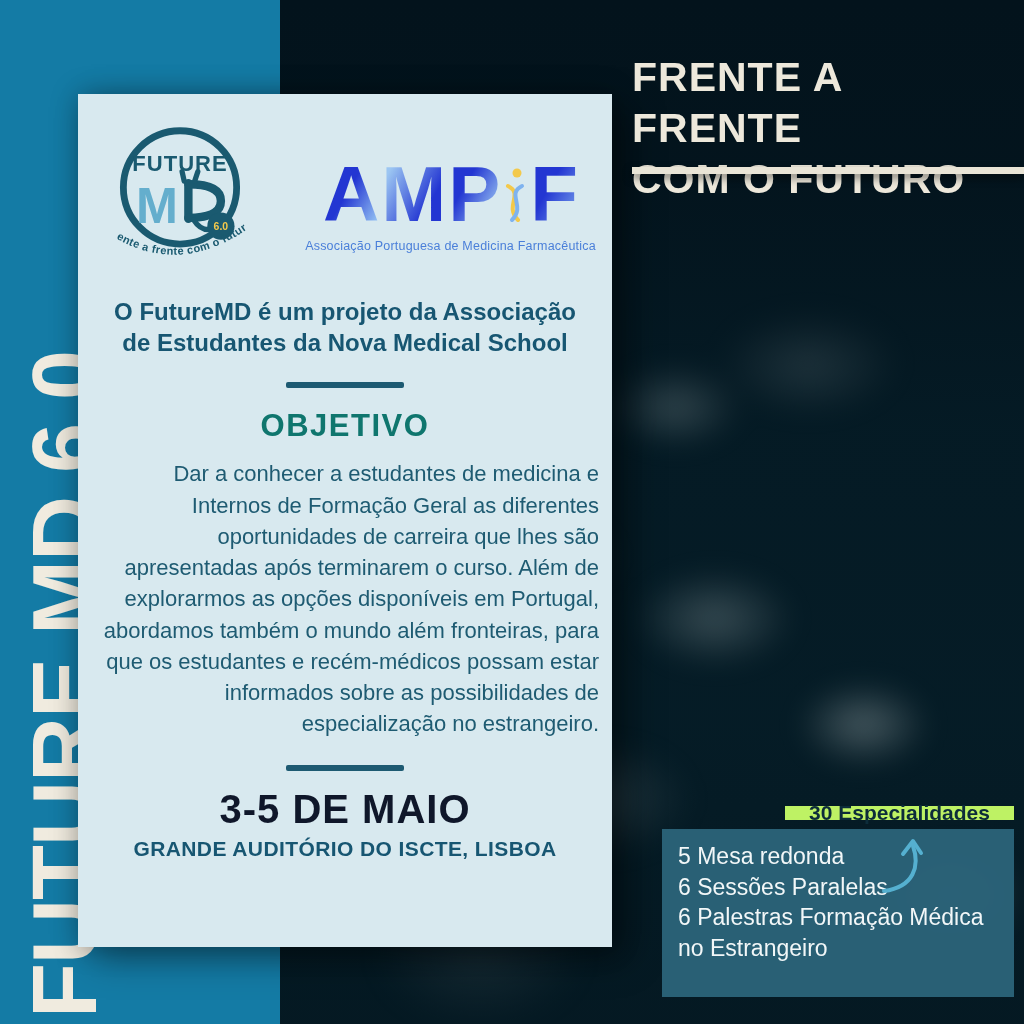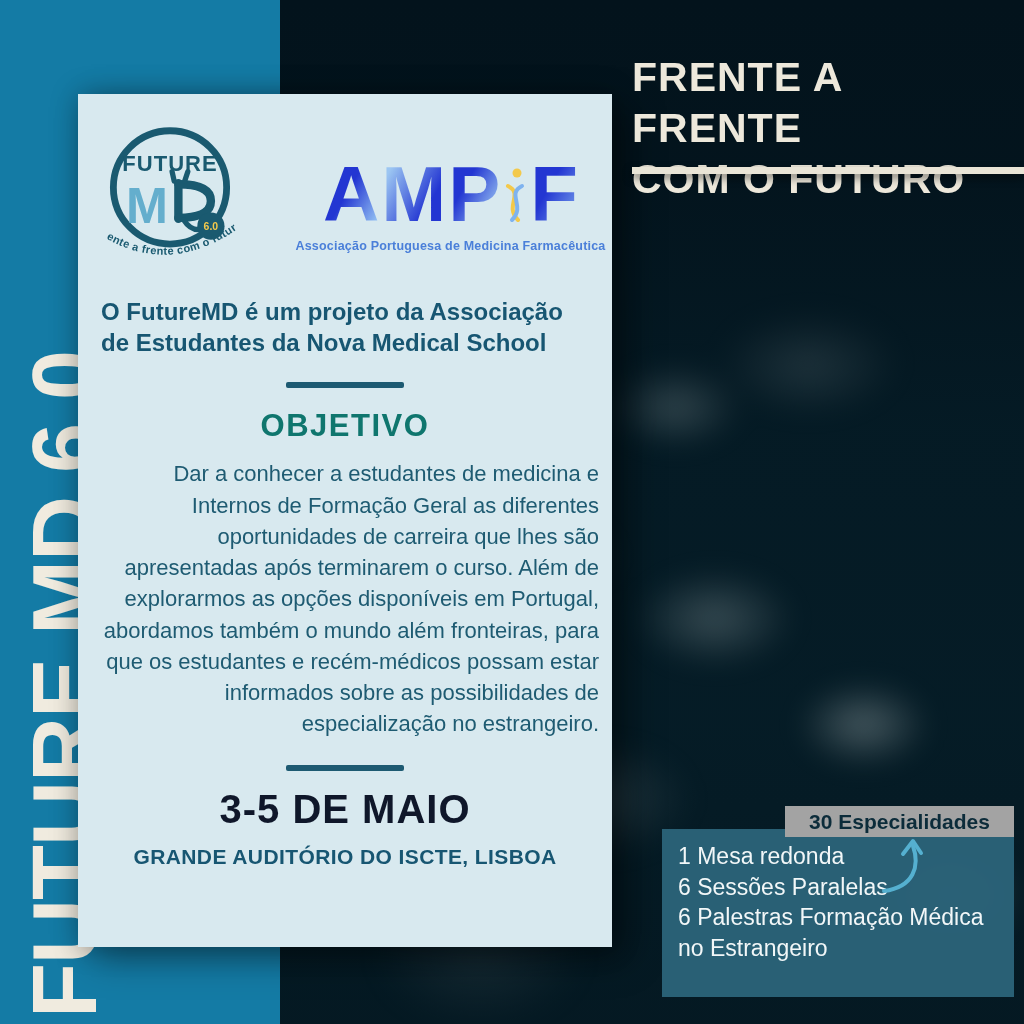--- a/index.html
+++ b/index.html
@@ -39,42 +39,42 @@
 
   
   .ampf{display:flex;flex-direction:column;align-items:center;}
   .ampf-letters{display:flex;align-items:flex-end;gap:2px;height:84px;}
   .ampf-letters span{font-size:78px;font-weight:800;line-height:.95;
     -webkit-background-clip:text;background-clip:text;color:transparent;}
   .g-a{background-image:linear-gradient(120deg,#2336D2 45%,#8FBCF2 90%);}
   .g-m{background-image:linear-gradient(120deg,#9CC6F2 15%,#2336D2 70%);}
   .g-p{background-image:linear-gradient(120deg,#2336D2 35%,#9CC6F2 85%);}
   .g-f{background-image:linear-gradient(120deg,#2336D2 40%,#7FA9EE 95%);}
-  .ampf-tagline{margin-top:7px;font-size:12.5px;font-weight:700;color:#4a7fd9;letter-spacing:.2px;}
+  .ampf-tagline{margin-top:7px;font-size:12.5px;font-weight:400;color:#4a7fd9;letter-spacing:.2px;}
 
-  .intro{margin-top:6px;width:488px;font-size:24px;font-weight:700;color:#175672;line-height:1.3;}
+  .intro{margin-top:6px;width:488px;text-align:center;font-size:24px;font-weight:700;color:#175672;line-height:1.3;}
   .divider{width:118px;height:6px;border-radius:2px;background:#1d5a72;margin:24px auto 20px auto;}
   .divider.two{margin:26px auto 16px auto;}
   .objetivo{font-size:31px;font-weight:800;letter-spacing:1.5px;color:#0f766e;}
   .body-text{margin-top:14px;width:508px;text-align:right;font-size:22px;font-weight:500;color:#1E5B72;line-height:1.42;}
   .date{font-size:40px;font-weight:800;letter-spacing:1px;color:#0f172a;line-height:1.1;}
-  .venue{margin-top:14px;font-size:21px;font-weight:800;letter-spacing:.4px;color:#175672;}
+  .venue{margin-top:6px;font-size:21px;font-weight:800;letter-spacing:.4px;color:#175672;}
 
   
   .headline{position:absolute;left:632px;top:52px;width:388px;text-align:left;z-index:2;
     color:#EDE8DB;font-size:41px;font-weight:800;line-height:1.24;letter-spacing:1px;}
   .headline-underline{position:absolute;left:632px;top:167px;width:392px;height:7px;background:#E9E4D6;z-index:2;
     box-shadow:0 4px 8px rgba(0,0,0,.5);}
 
   
   .stats-panel{position:absolute;left:662px;top:829px;width:352px;height:168px;background:rgba(43,99,121,.96);z-index:2;
     padding:12px 16px 10px 16px;}
   .stats-panel ul{list-style:none;margin:0;padding:0;}
   .stats-panel li{font-size:23px;font-weight:500;color:#F2F7F8;line-height:1.33;}
-  .badge{position:absolute;left:785px;top:806px;width:229px;height:31px;background:#a3a3a3;z-index:3;
+  .badge{position:absolute;left:785px;top:806px;width:229px;height:14px;background:#bef264;z-index:3;
     display:flex;align-items:center;justify-content:center;font-size:21px;font-weight:700;color:#0C2C3A;}
   .arrow{position:absolute;left:878px;top:836px;z-index:4;}
 
   svg text{font-family:"Liberation Sans",sans-serif;}
 </style>
 </head>
 <body>
 
 <div class="poster">
 
@@ -141,21 +141,21 @@
   </div>
 
   <div class="headline">
     <div>FRENTE A FRENTE</div>
     <div>COM O FUTURO</div>
   </div>
   <div class="headline-underline"></div>
 
   <div class="stats-panel">
     <ul>
-      <li>1 Mesa redonda</li>
+      <li>5 Mesa redonda</li>
       <li>6 Sessões Paralelas</li>
       <li>6 Palestras Formação Médica no Estrangeiro</li>
     </ul>
   </div>
 
   <div class="badge">30 Especialidades</div>
 
   <svg class="arrow" width="58" height="60" viewBox="0 0 58 60">
     <path d="M 6 55 C 36 51 42 30 35 10" stroke="#55B0D0" stroke-width="4" fill="none" stroke-linecap="round"></path>
     <path d="M 25 18 L 35 5 L 43 17" stroke="#55B0D0" stroke-width="4" fill="none" stroke-linecap="round" stroke-linejoin="round"></path>

